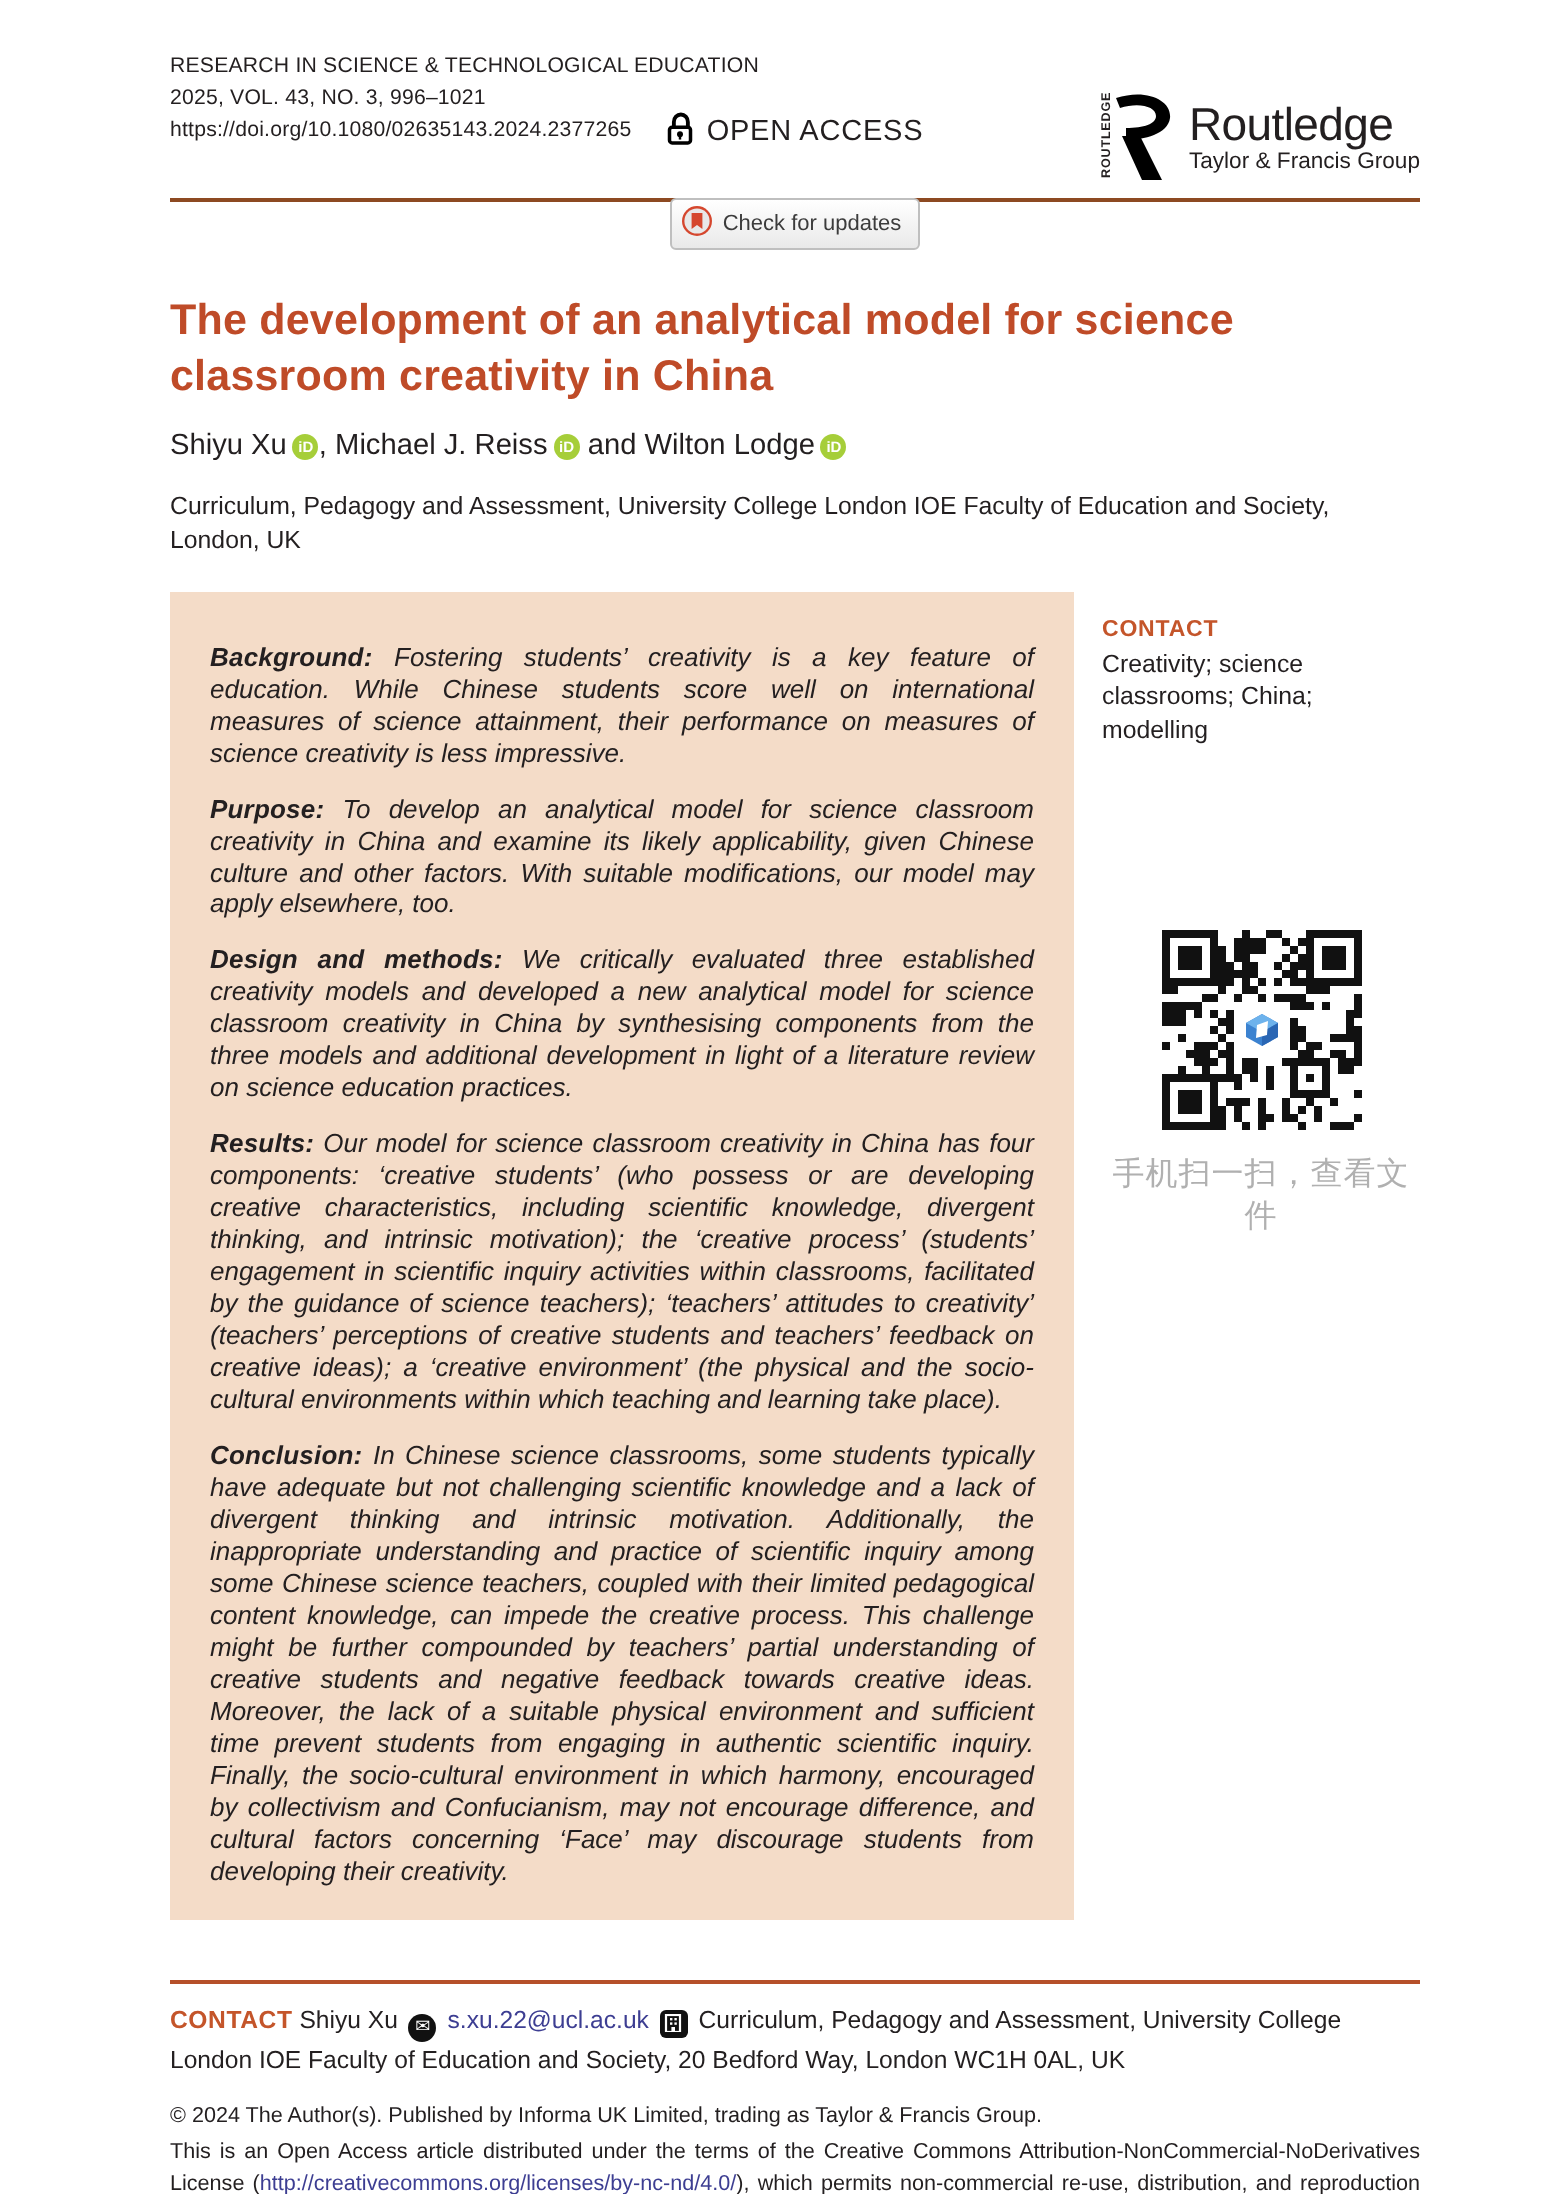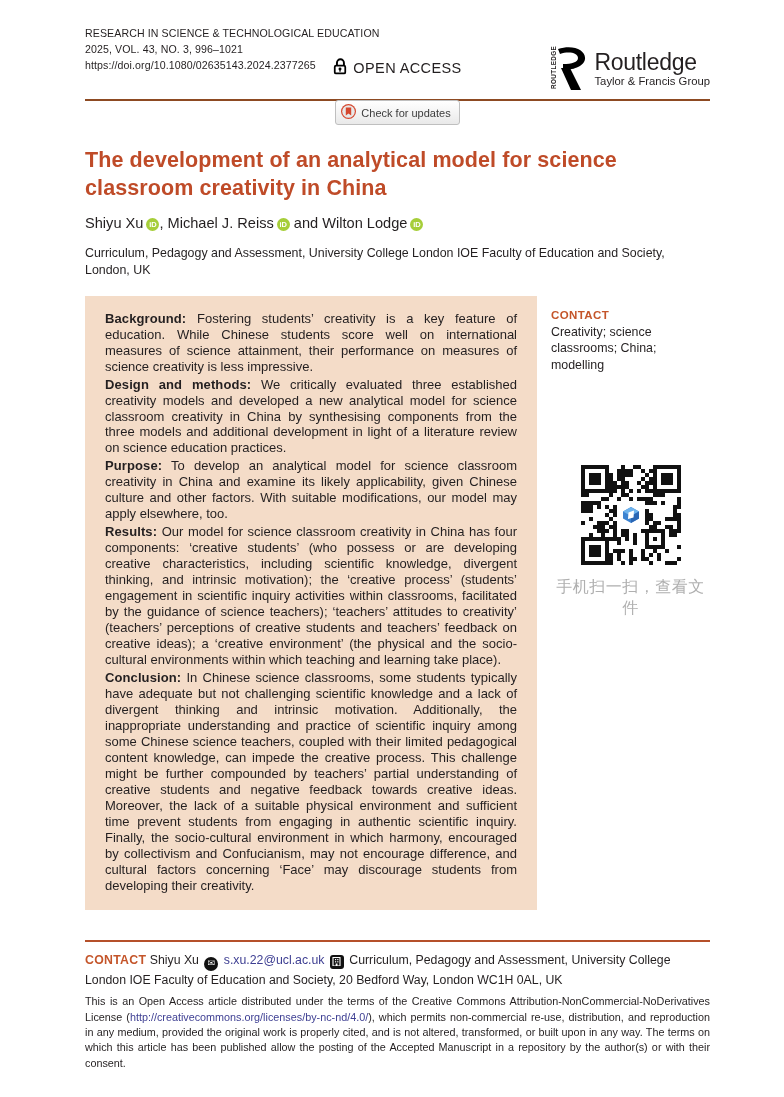--- a/index.html
+++ b/index.html
@@ -46,21 +46,21 @@
     width: 13px; height: 13px; border-radius: 50%;
     background: #a6ce39; color: #fff; font-size: 7.5px; font-weight: bold;
     vertical-align: 1px; margin-left: 3px; cursor: pointer;
   }
   .affiliation { font-size: 12.4px; line-height: 1.4; margin-top: 14px; }
 
   
   .main-row { display: flex; margin-top: 16px; gap: 14px; }
   .abstract-box { width: 452px; background: #f4dcc8; padding: 13px 20px 16px 20px; }
   .side-label, .abstract-label { font-size: 11.5px; font-weight: bold; color: #c4552a; letter-spacing: .4px; }
-  .abs-para { font-size: 13px; line-height: 1.23; text-align: justify; margin-top: 2px; }
+  .abs-para { font-size: 13px; line-height: 1.23; text-align: justify; margin-top: 12px; font-style: italic; }
   .abs-para b { letter-spacing: .1px; }
   .abstract-label { margin-bottom: 3px; }
   .side-col { width: 159px; padding-top: 13px; }
   .keywords-text { font-size: 12.4px; line-height: 1.33; margin-top: 3px; }
 
   .qr-wrap { margin-top: 92px; text-align: center; }
   .qr-box { position: relative; width: 100px; height: 100px; margin: 0 auto; }
   .qr-logo {
     position: absolute; left: 50%; top: 50%; transform: translate(-50%,-50%);
     width: 24px; height: 24px; background: #fff; border-radius: 4px;
@@ -143,22 +143,22 @@
   <h1 class="title">The development of an analytical model for science classroom creativity in China</h1>
 
   <div class="authors" id="authors"><span>Shiyu Xu</span><span class="orcid">iD</span>, <span>Michael J. Reiss</span><span class="orcid">iD</span> and <span>Wilton Lodge</span><span class="orcid">iD</span></div>
 
   <div class="affiliation">Curriculum, Pedagogy and Assessment, University College London IOE Faculty of Education and Society, London, UK</div>
 
   <div class="main-row">
     <div class="abstract-box">
       <div id="abstract-sections">
           <p class="abs-para"><b>Background:</b> Fostering students’ creativity is a key feature of education. While Chinese students score well on international measures of science attainment, their performance on measures of science creativity is less impressive.</p>
+          <p class="abs-para"><b>Purpose:</b> To develop an analytical model for science classroom creativity in China and examine its likely applicability, given Chinese culture and other factors. With suitable modifications, our model may apply elsewhere, too.</p>
           <p class="abs-para"><b>Design and methods:</b> We critically evaluated three established creativity models and developed a new analytical model for science classroom creativity in China by synthesising components from the three models and additional development in light of a literature review on science education practices.</p>
-          <p class="abs-para"><b>Purpose:</b> To develop an analytical model for science classroom creativity in China and examine its likely applicability, given Chinese culture and other factors. With suitable modifications, our model may apply elsewhere, too.</p>
           <p class="abs-para"><b>Results:</b> Our model for science classroom creativity in China has four components: ‘creative students’ (who possess or are developing creative characteristics, including scientific knowledge, divergent thinking, and intrinsic motivation); the ‘creative process’ (students’ engagement in scientific inquiry activities within classrooms, facilitated by the guidance of science teachers); ‘teachers’ attitudes to creativity’ (teachers’ perceptions of creative students and teachers’ feedback on creative ideas); a ‘creative environment’ (the physical and the socio-cultural environments within which teaching and learning take place).</p>
           <p class="abs-para"><b>Conclusion:</b> In Chinese science classrooms, some students typically have adequate but not challenging scientific knowledge and a lack of divergent thinking and intrinsic motivation. Additionally, the inappropriate understanding and practice of scientific inquiry among some Chinese science teachers, coupled with their limited pedagogical content knowledge, can impede the creative process. This challenge might be further compounded by teachers’ partial understanding of creative students and negative feedback towards creative ideas. Moreover, the lack of a suitable physical environment and sufficient time prevent students from engaging in authentic scientific inquiry. Finally, the socio-cultural environment in which harmony, encouraged by collectivism and Confucianism, may not encourage difference, and cultural factors concerning ‘Face’ may discourage students from developing their creativity.</p>
         </div>
     </div>
     <div class="side-col">
       <div class="side-label">CONTACT</div>
       <div class="keywords-text">Creativity; science classrooms; China; modelling</div>
       <div class="qr-wrap">
         <div class="qr-box">
           <svg id="qr-svg" width="100" height="100" viewBox="0 0 100 100">
@@ -476,16 +476,17 @@
         <rect x="3" y="2" width="1.2" height="1.2" fill="#fff"></rect>
         <rect x="5.2" y="2" width="1.2" height="1.2" fill="#fff"></rect>
         <rect x="3" y="4.2" width="1.2" height="1.2" fill="#fff"></rect>
         <rect x="5.2" y="4.2" width="1.2" height="1.2" fill="#fff"></rect>
         <rect x="3.7" y="6.5" width="1.8" height="2.5" fill="#fff"></rect>
       </svg>
     </span>
     <span>Curriculum, Pedagogy and Assessment, University College London IOE Faculty of Education and Society, 20 Bedford Way, London WC1H 0AL, UK</span>
   </p>
 
+  <div class="copyright">© 2024 The Author(s). Published by Informa UK Limited, trading as Taylor &amp; Francis Group.</div>
 
   <p class="license"><span>This is an Open Access article distributed under the terms of the Creative Commons Attribution-NonCommercial-NoDerivatives License (</span><a class="link">http://creativecommons.org/licenses/by-nc-nd/4.0/</a><span>), which permits non-commercial re-use, distribution, and reproduction in any medium, provided the original work is properly cited, and is not altered, transformed, or built upon in any way. The terms on which this article has been published allow the posting of the Accepted Manuscript in a repository by the author(s) or with their consent.</span></p>
 
 </div>
 
 </body></html>

